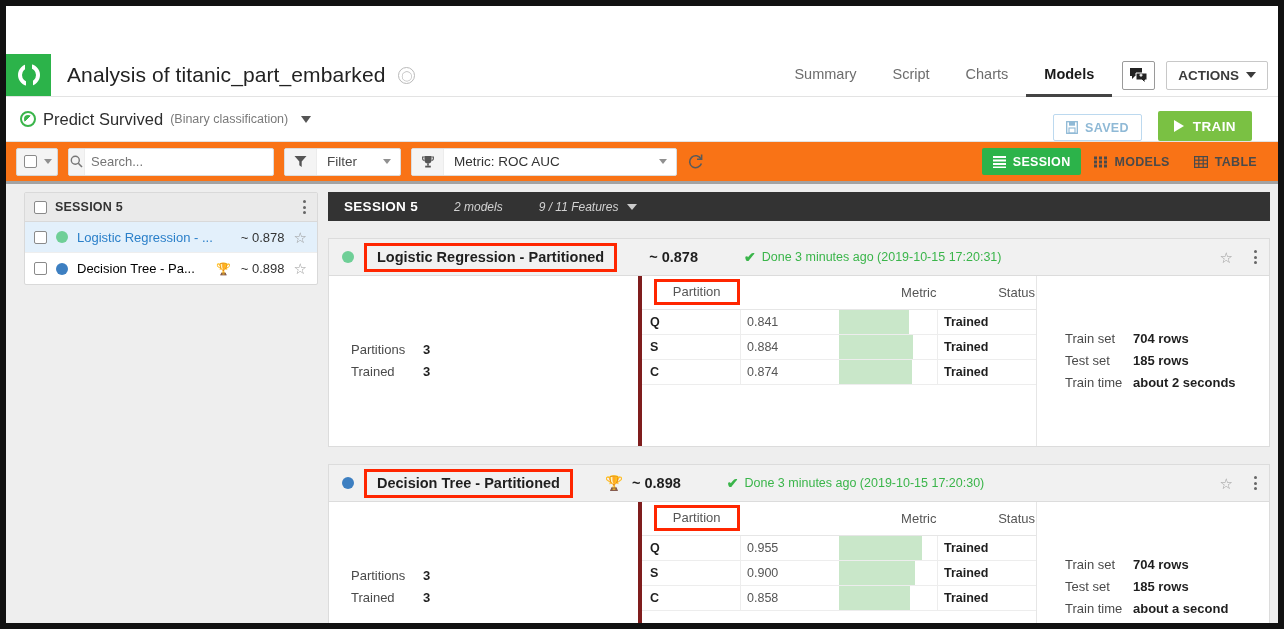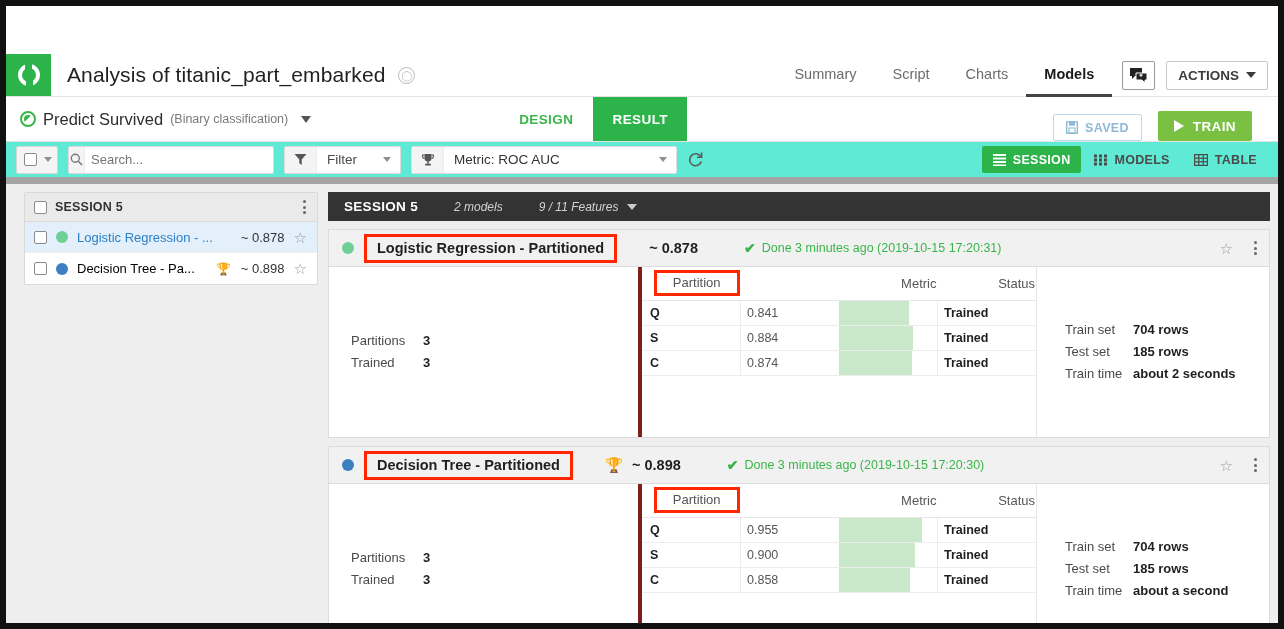--- a/index.html
+++ b/index.html
@@ -170,22 +170,22 @@
     border-top: 6px solid transparent;
     border-bottom: 6px solid transparent;
     border-left: 10px solid #fff;
   }
 
   
   .toolbar {
     height: 42px;
     display: flex; align-items: center;
     gap: 10px; padding: 0 10px;
-    background: #5eead4;
-    border-bottom: 7px solid #a3a3a3;
+    background: #f97316;
+    border-bottom: 3px solid #a3a3a3;
   }
   .chk-dd {
     display: flex; align-items: center;
     height: 28px; padding: 0 5px 0 7px; gap: 7px;
     border: 1px solid #d6d6d6; background: #f4f4f4;
     border-radius: 2px; cursor: pointer;
   }
   .cbox {
     width: 13px; height: 13px;
     border: 1.6px solid #8a8a8a; border-radius: 2px;
@@ -319,21 +319,21 @@
   }
   .caret-w {
     width: 0; height: 0;
     border-left: 5px solid transparent;
     border-right: 5px solid transparent;
     border-top: 6px solid #ccc;
   }
   .card {
     background: #fff;
     border: 1px solid #dcdcdc;
-    margin-top: 8px;
+    margin-top: 17px;
     height: 209px;
     display: flex; flex-direction: column;
   }
   .card-head {
     height: 37px;
     background: #f1f1f1;
     border-bottom: 1px solid #dcdcdc;
     display: flex; align-items: center;
     padding: 0 9px 0 13px;
   }
@@ -438,24 +438,20 @@
       </div>
     </div>
   </div>
 
   <div class="subbar">
     <div class="predict">
       <span class="pred-icon"></span>
       <span class="pred-title">Predict Survived</span>
       <span class="pred-sub">(Binary classification)</span>
       <span class="pred-caret"></span>
-    </div>
-    <div class="dr-tabs">
-      <div class="dr-tab">DESIGN</div>
-      <div class="dr-tab active">RESULT</div>
     </div>
     <div class="right-actions">
       <div class="saved-btn">
         <svg width="12" height="13" viewBox="0 0 12 13">
           <rect x="0.7" y="0.7" width="10.6" height="11.6" fill="none" stroke="#8fb9d6" stroke-width="1.3"></rect>
           <rect x="3" y="0.7" width="6" height="4" fill="#8fb9d6"></rect>
           <rect x="3" y="7" width="6" height="5" fill="none" stroke="#8fb9d6" stroke-width="1.1"></rect>
         </svg>
         <span>SAVED</span>
       </div>

